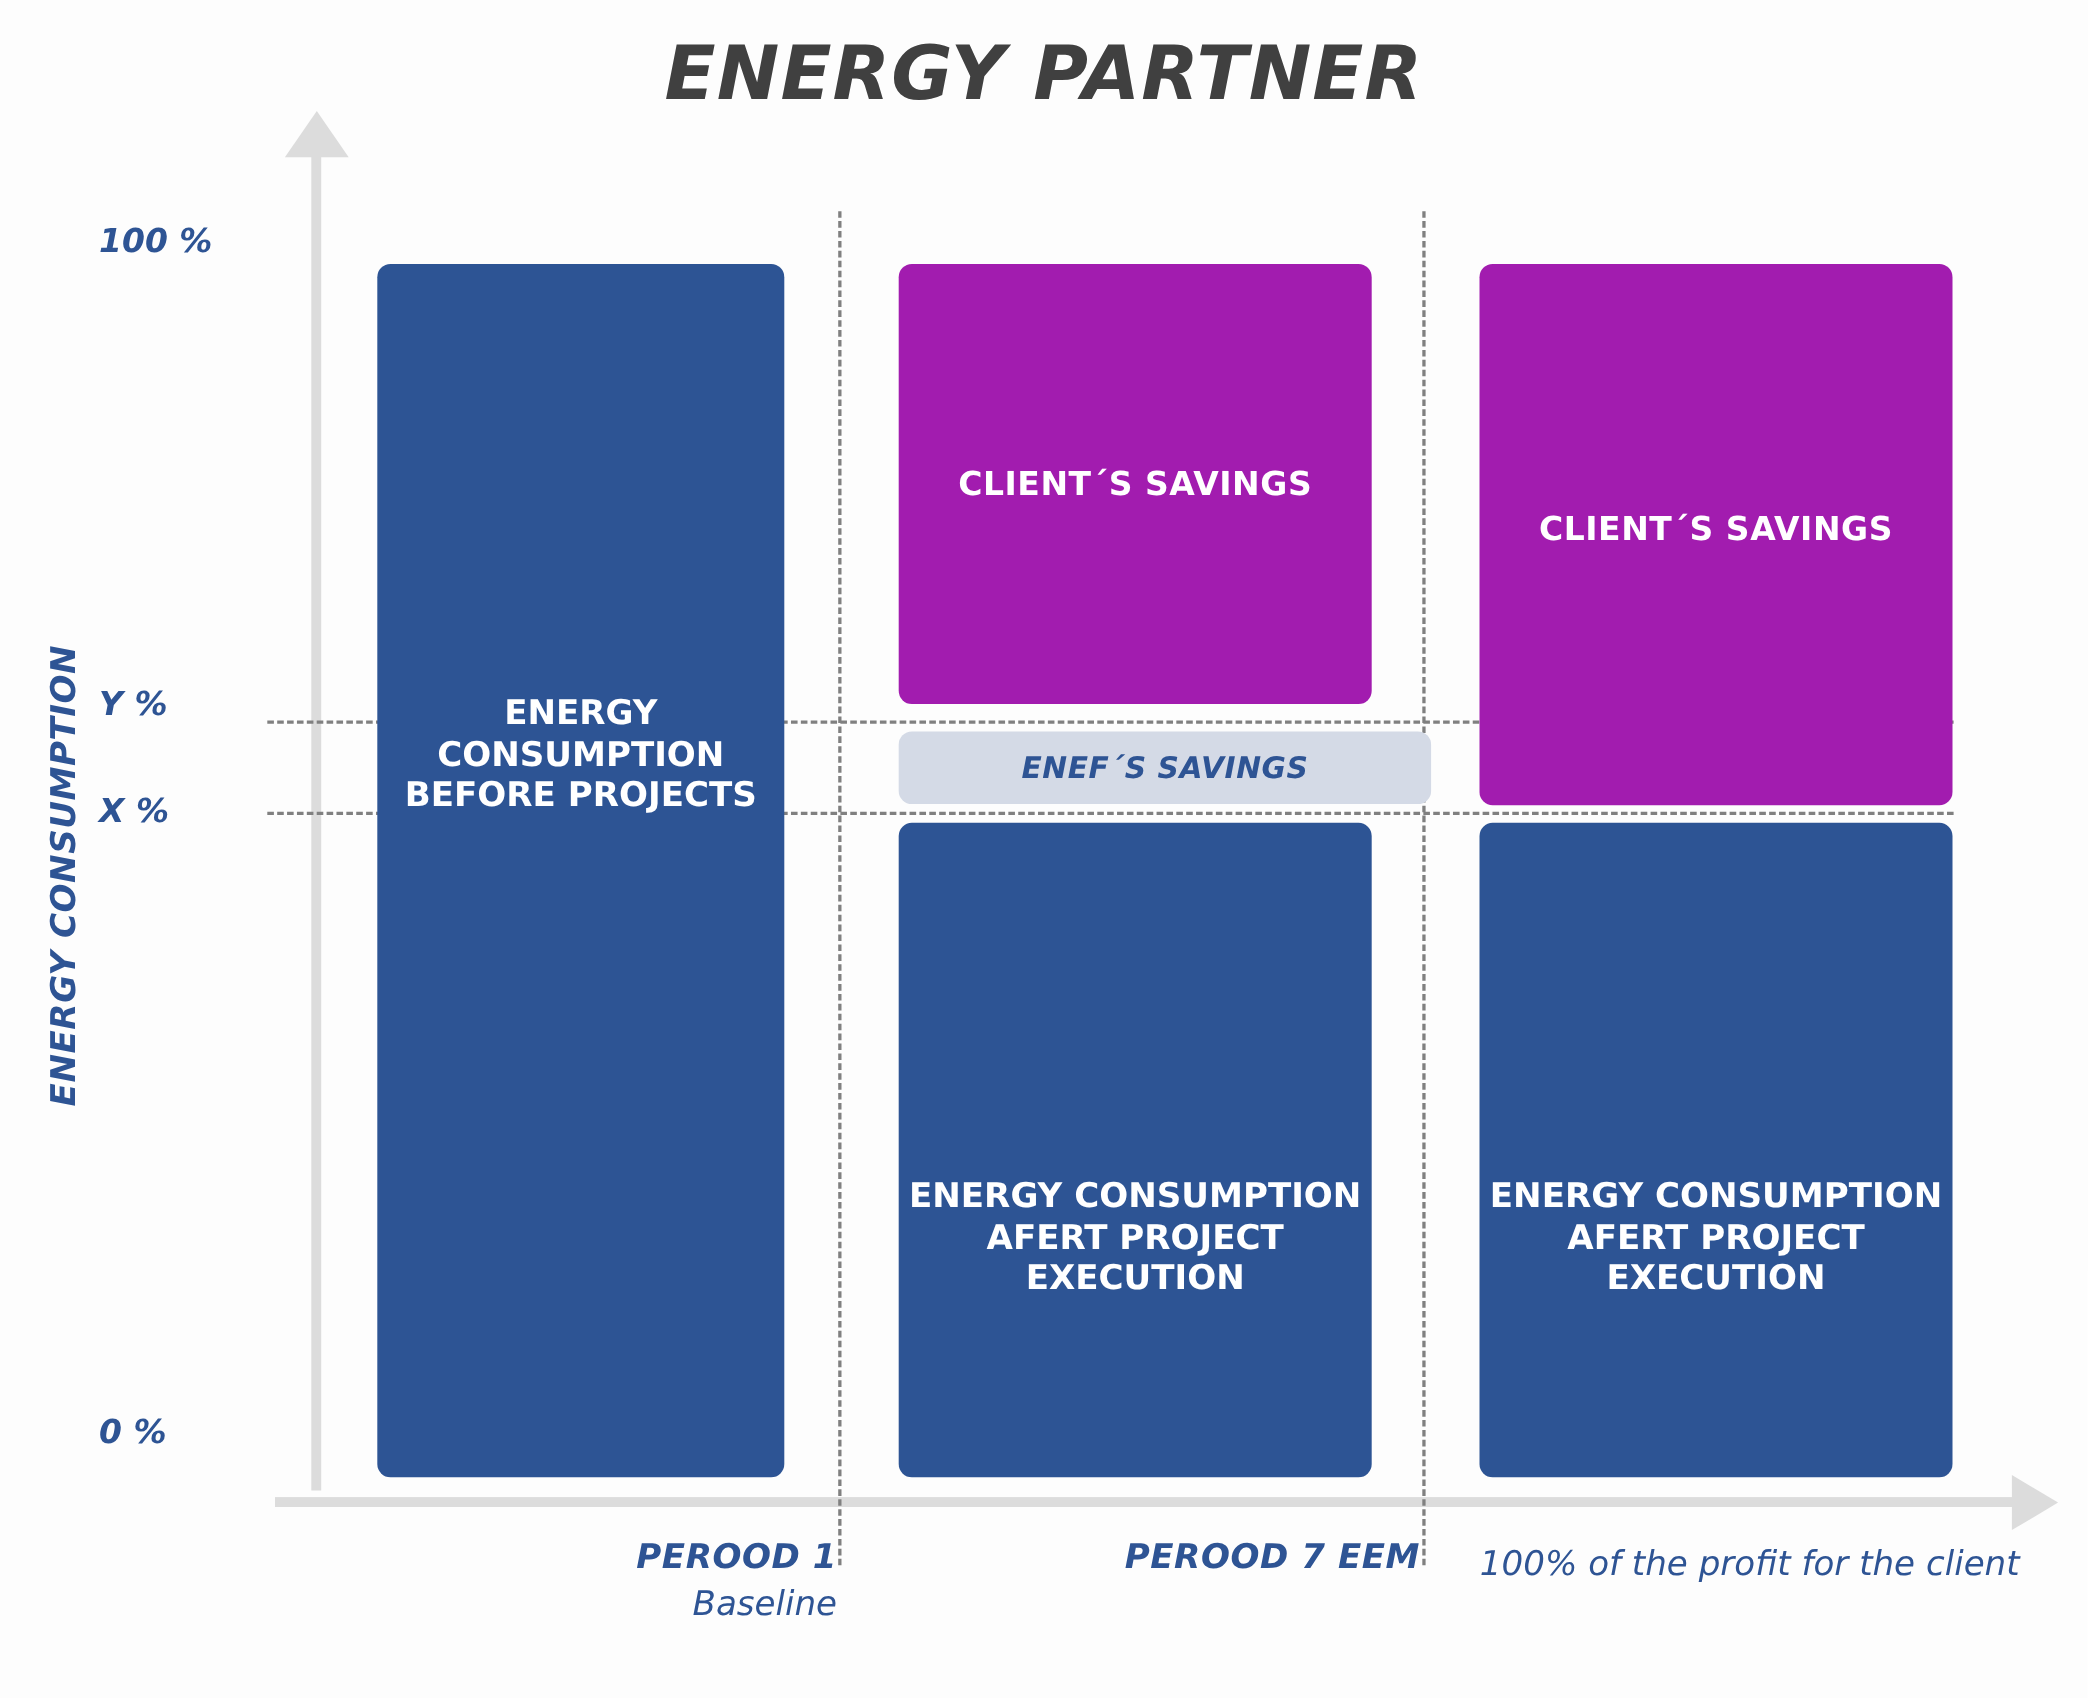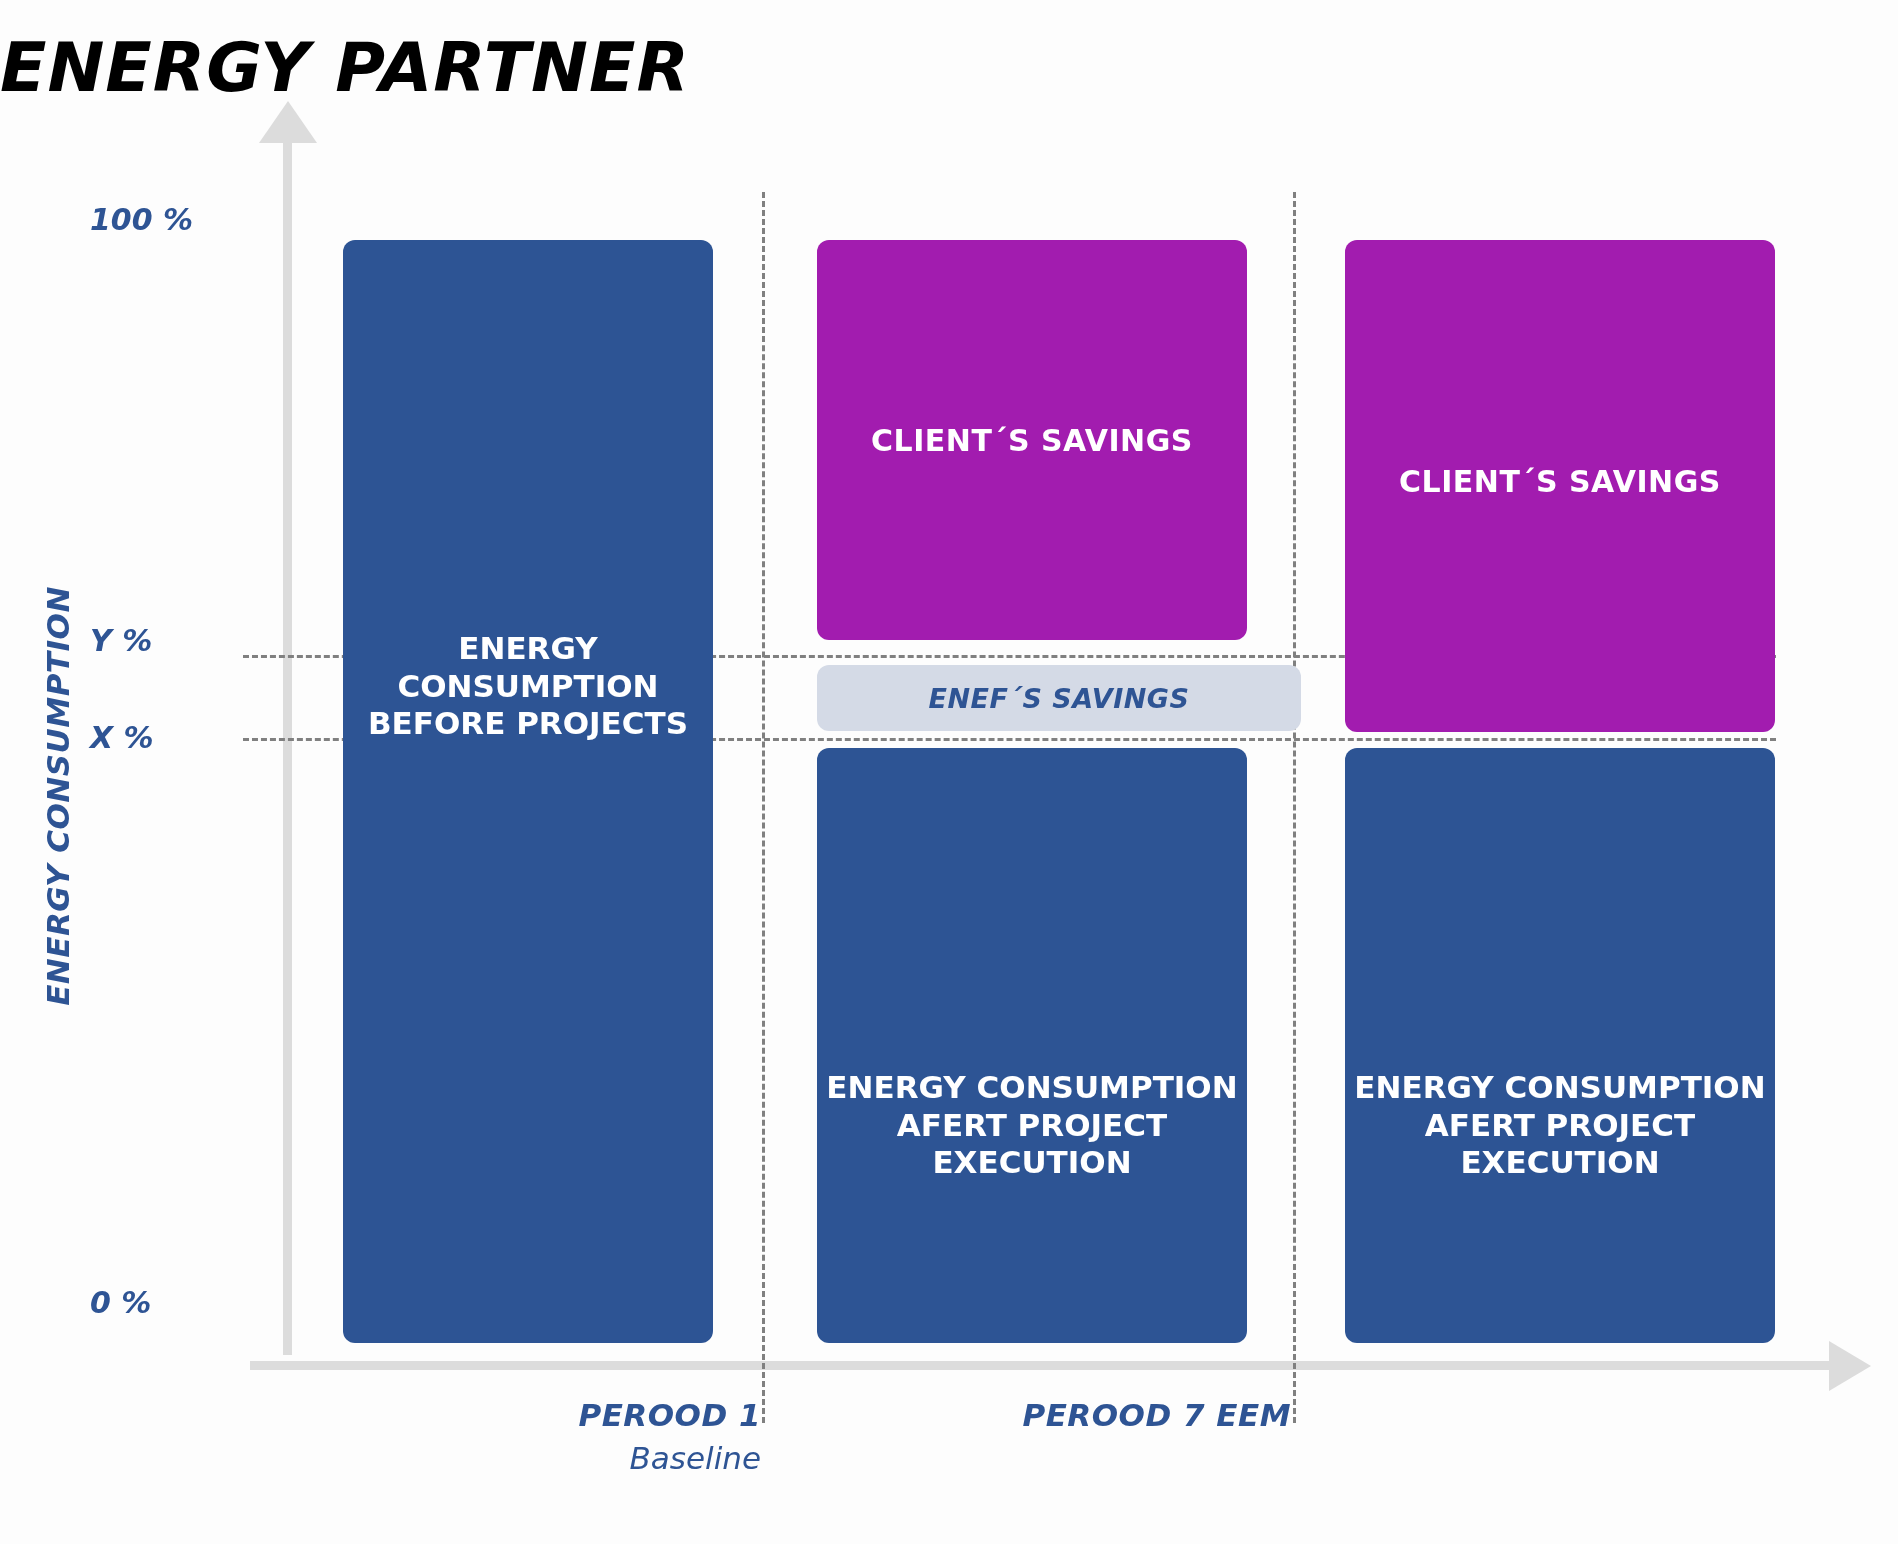--- a/index.html
+++ b/index.html
@@ -15,26 +15,26 @@
     width: 1898px;
     height: 1544px;
     background: #fdfdfd;
   }
 
   
   .chart-title {
     position: absolute;
     left: 0; top: 28px;
     width: 1898px;
-    text-align: left;
+    text-align: center;
     font-size: 68px;
     font-weight: bold;
     font-style: italic;
     letter-spacing: 1px;
-    color: #000000;
+    color: #404040;
     font-family: "DejaVu Sans", sans-serif;
   }
 
   
   .y-axis-line {
     position: absolute;
     left: 283px; top: 130px;
     width: 9px; height: 1225px;
     background: #dcdcdc;
   }
@@ -248,15 +248,16 @@
   </div>
 
   <div class="period-caption" id="cap-p1">
     <div class="p-title">PEROOD 1</div>
     <div class="p-sub">Baseline</div>
   </div>
   <div class="period-caption" id="cap-p2">
     <div class="p-title">PEROOD 7 EEM</div>
   </div>
   <div class="period-caption" id="cap-p3">
+    <div class="p-sub">100% of the profit for the client</div>
   </div>
 
 </div>
 
 </body></html>

